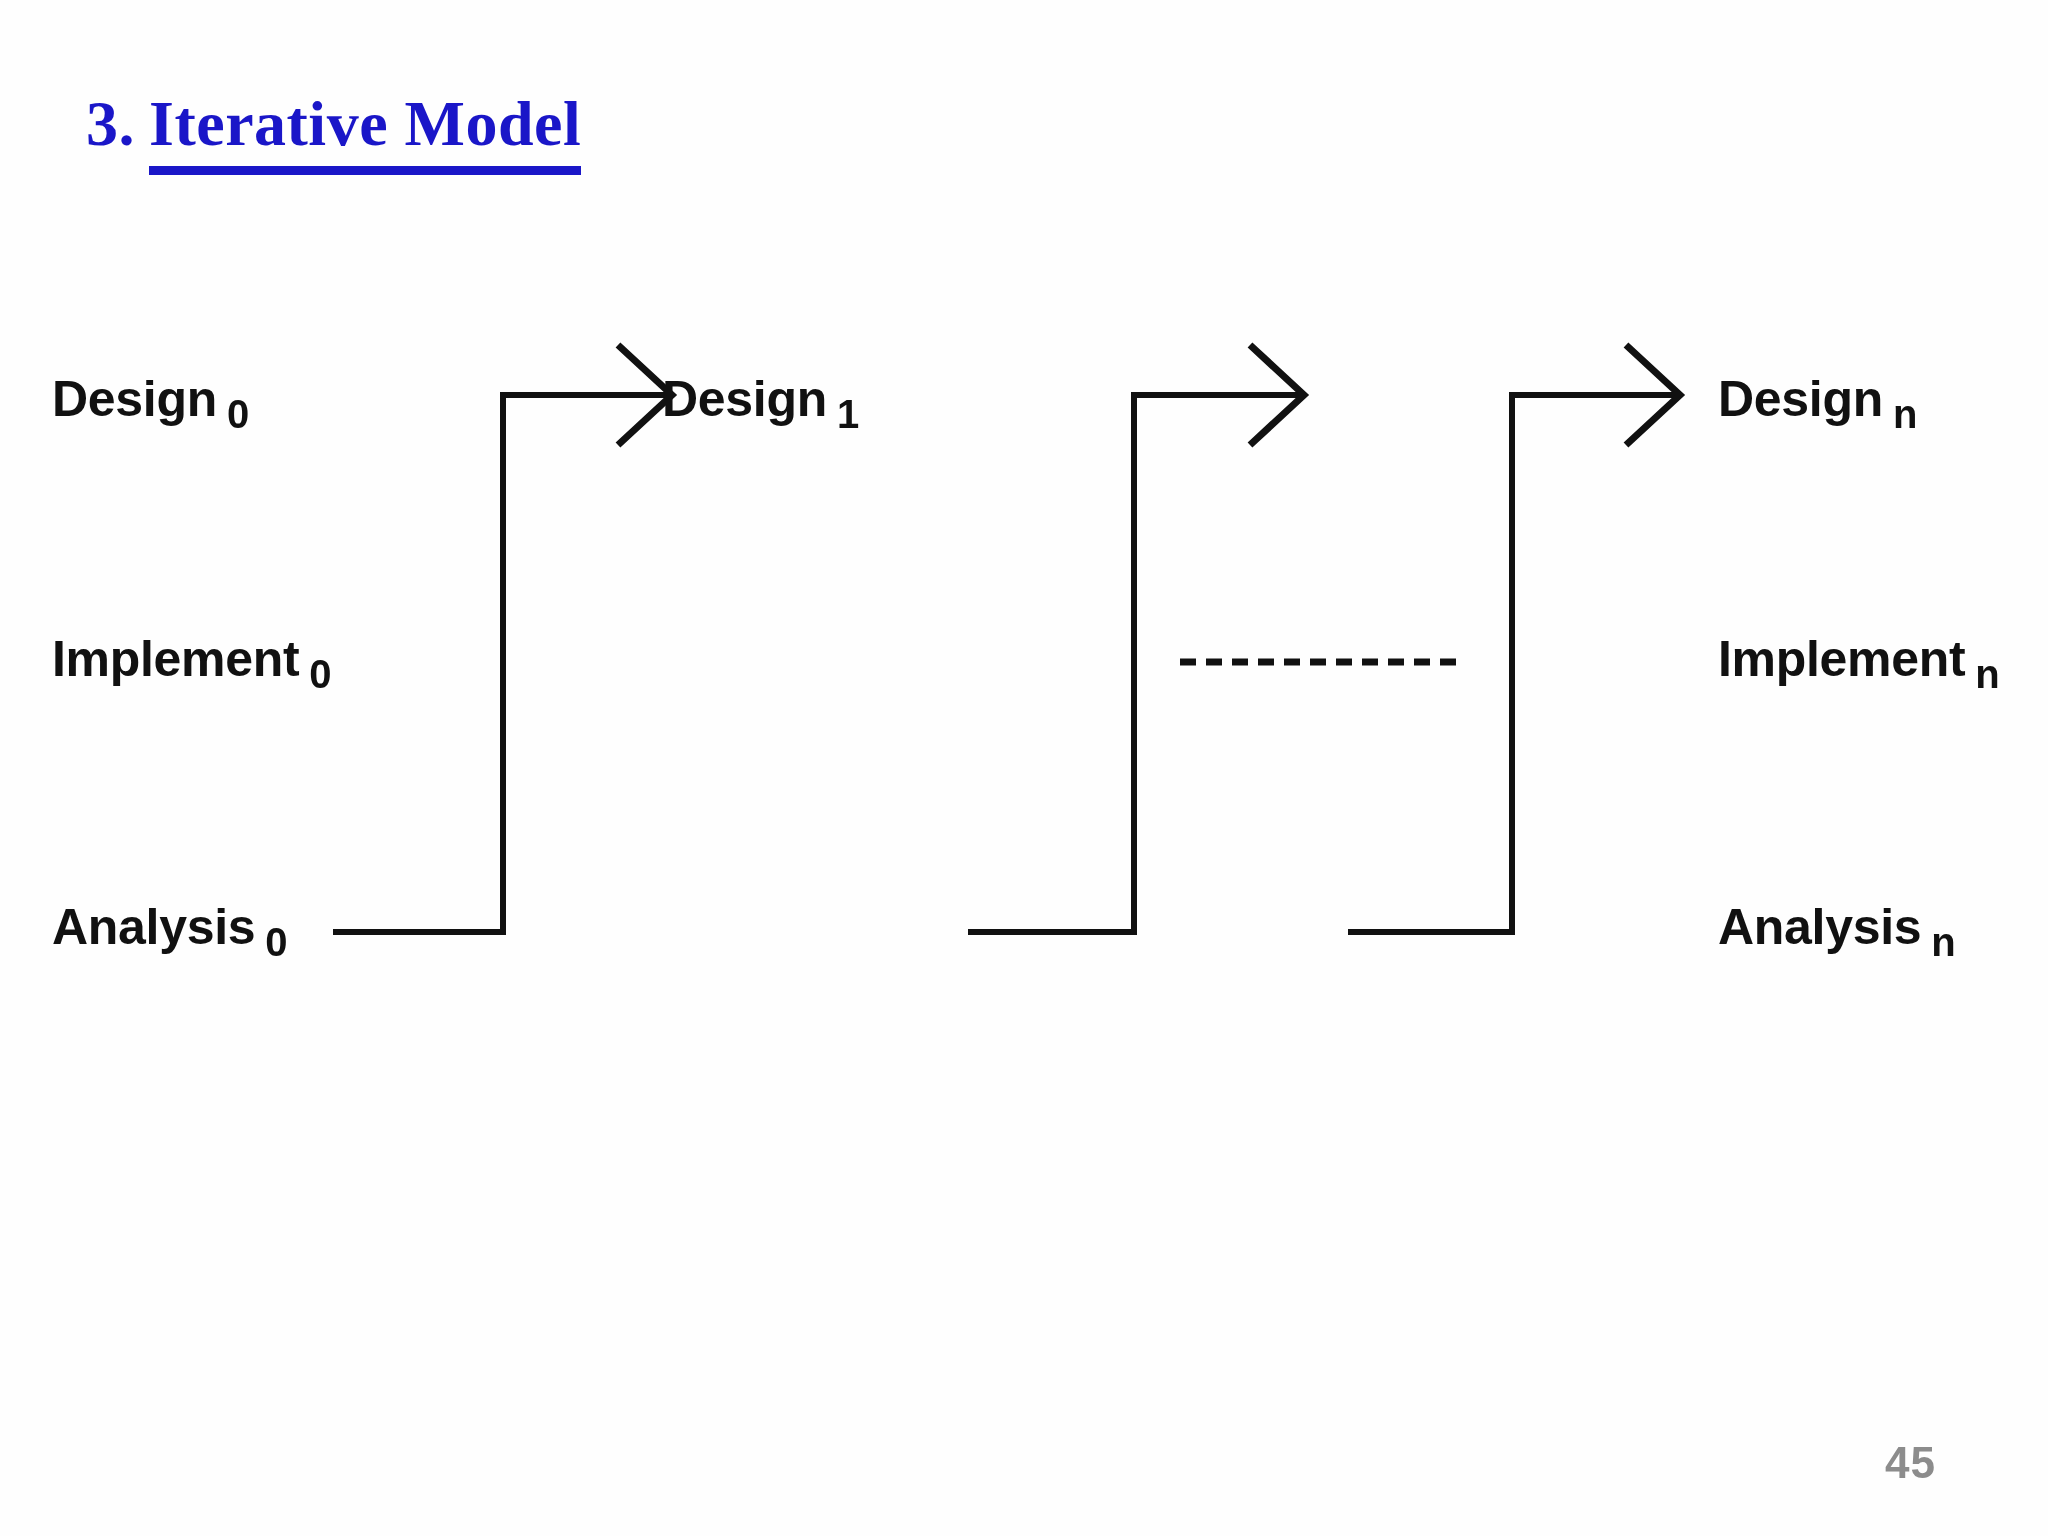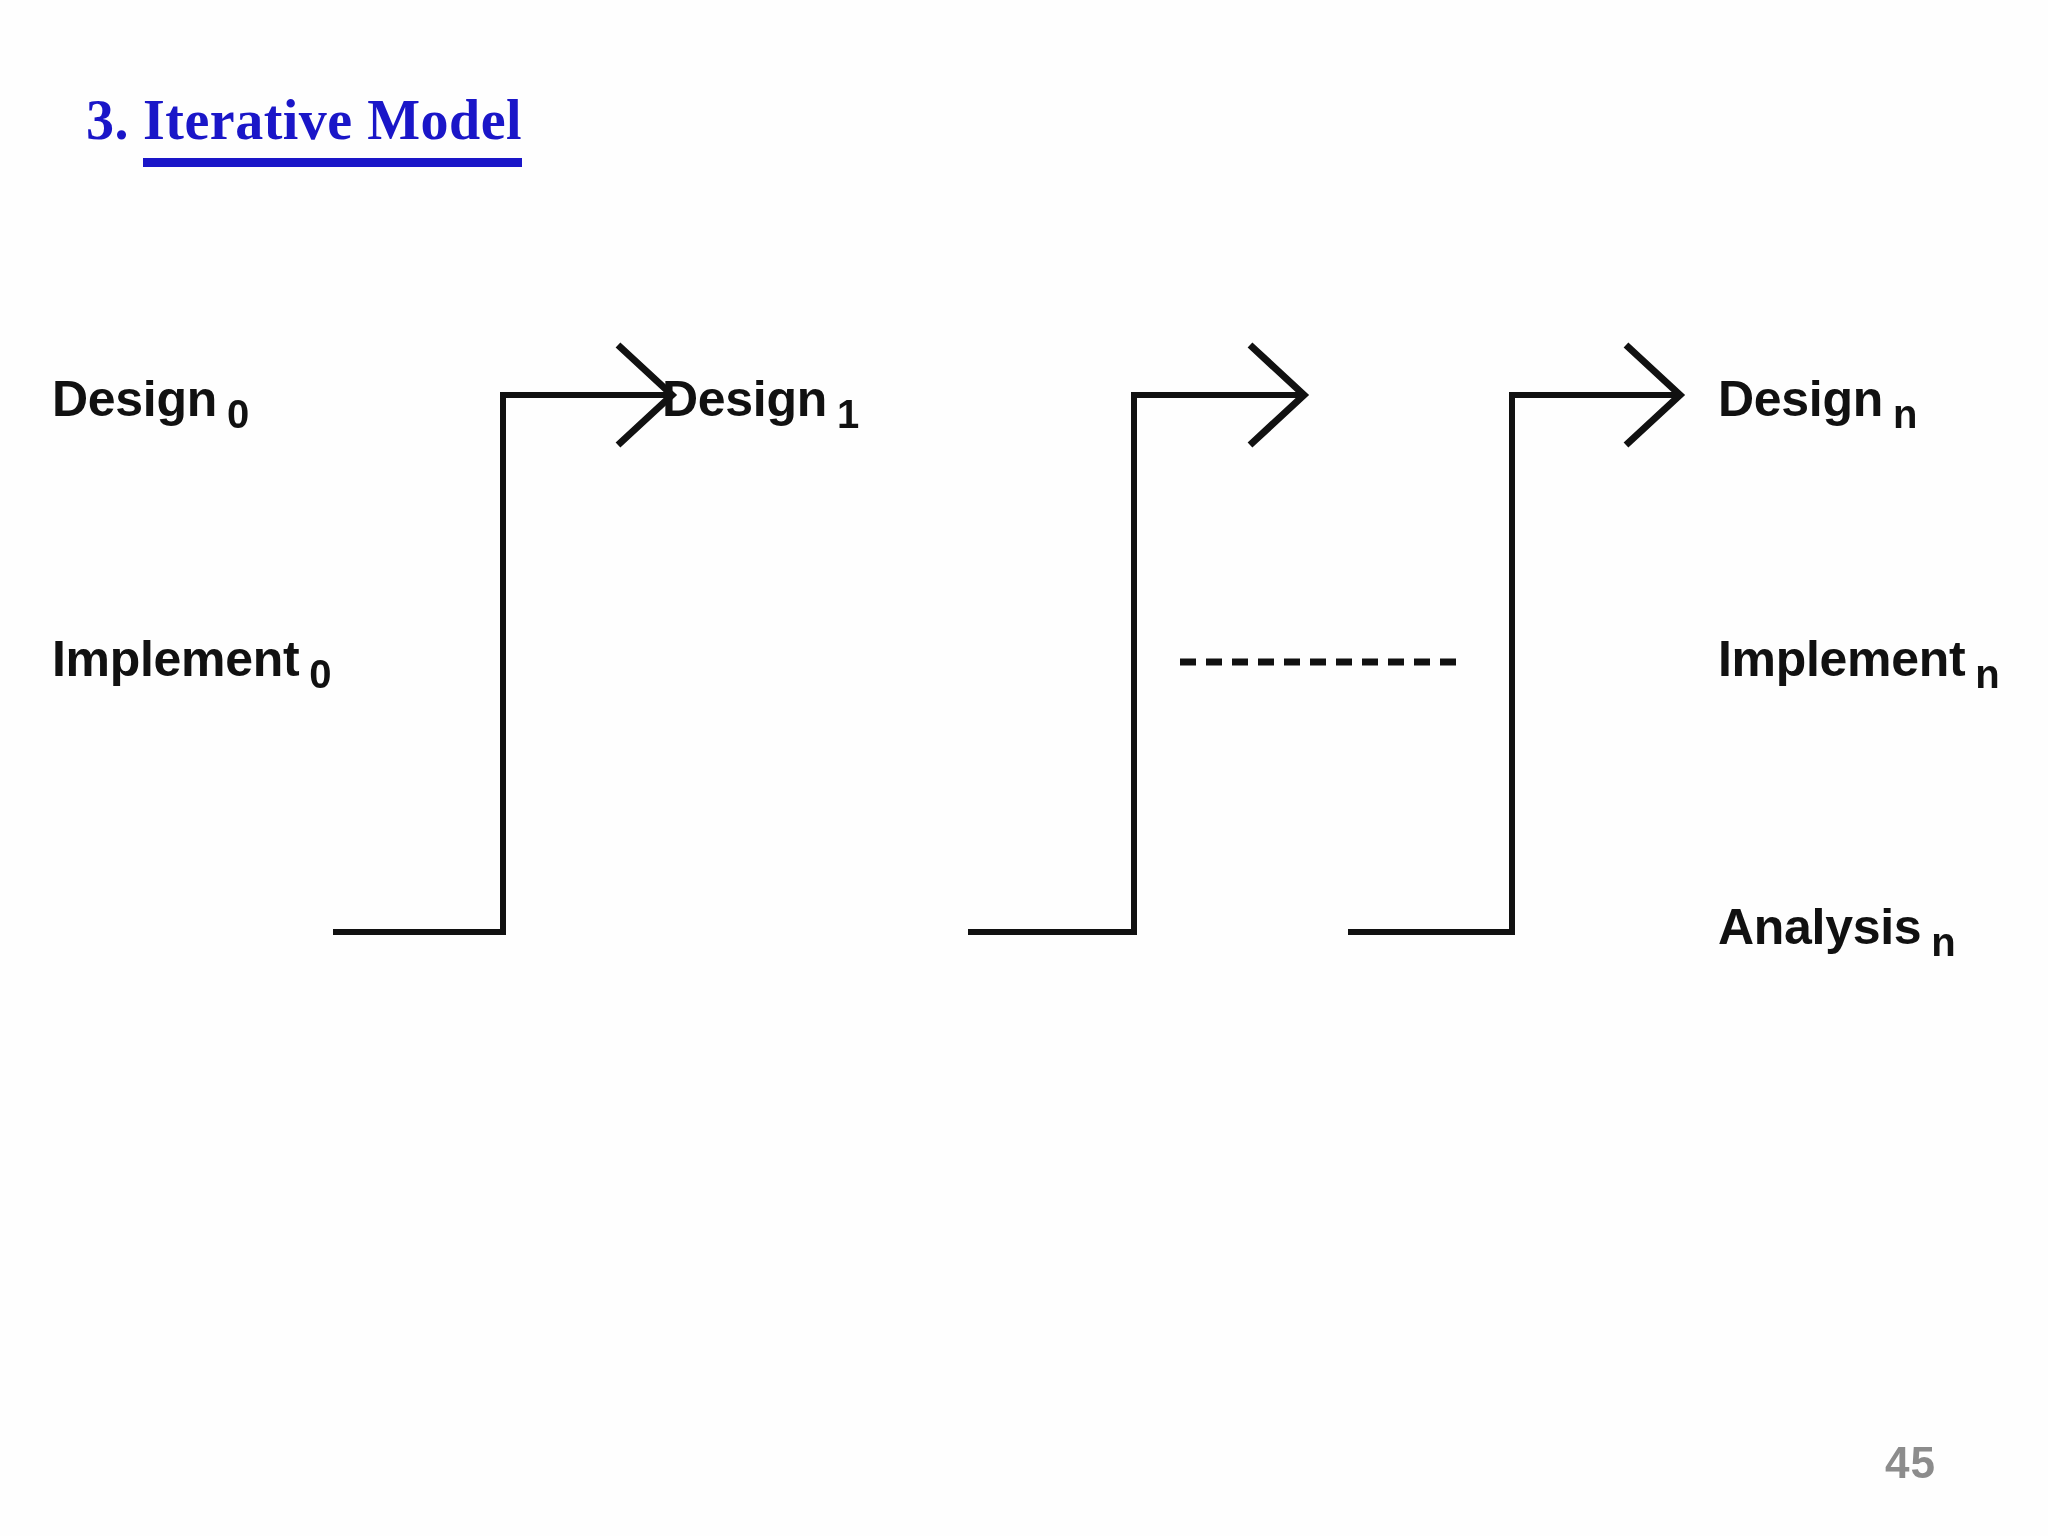--- a/index.html
+++ b/index.html
@@ -16,21 +16,21 @@
     background: #fefefe;
   }
 
   
   #slide-title {
     position: absolute;
     left: 86px;
     top: 92px;
     font-family: "Liberation Serif", serif;
     font-weight: bold;
-    font-size: 56px;
+    font-size: 64px;
     line-height: 1.0;
     color: #1a16c8;
     white-space: nowrap;
     letter-spacing: 0.5px;
   }
   #slide-title .num {
     display: inline-block;
   }
   #slide-title .underlined {
     display: inline-block;
@@ -102,20 +102,23 @@
 </div>
 
 <div id="diagram">
 
   <div class="node-label row-design col-0">
     <span>Design</span><span class="sub">0</span>
   </div>
   <div class="node-label row-implement col-0">
     <span>Implement</span><span class="sub">0</span>
   </div>
+  <div class="node-label row-analysis col-0">
+    <span>Analysis</span><span class="sub">0</span>
+  </div>
 
   <div class="node-label row-design col-1">
     <span>Design</span><span class="sub">1</span>
   </div>
 
   <div class="node-label row-design col-n">
     <span>Design</span><span class="sub">n</span>
   </div>
   <div class="node-label row-analysis col-n">
     <span>Analysis</span><span class="sub">n</span>

